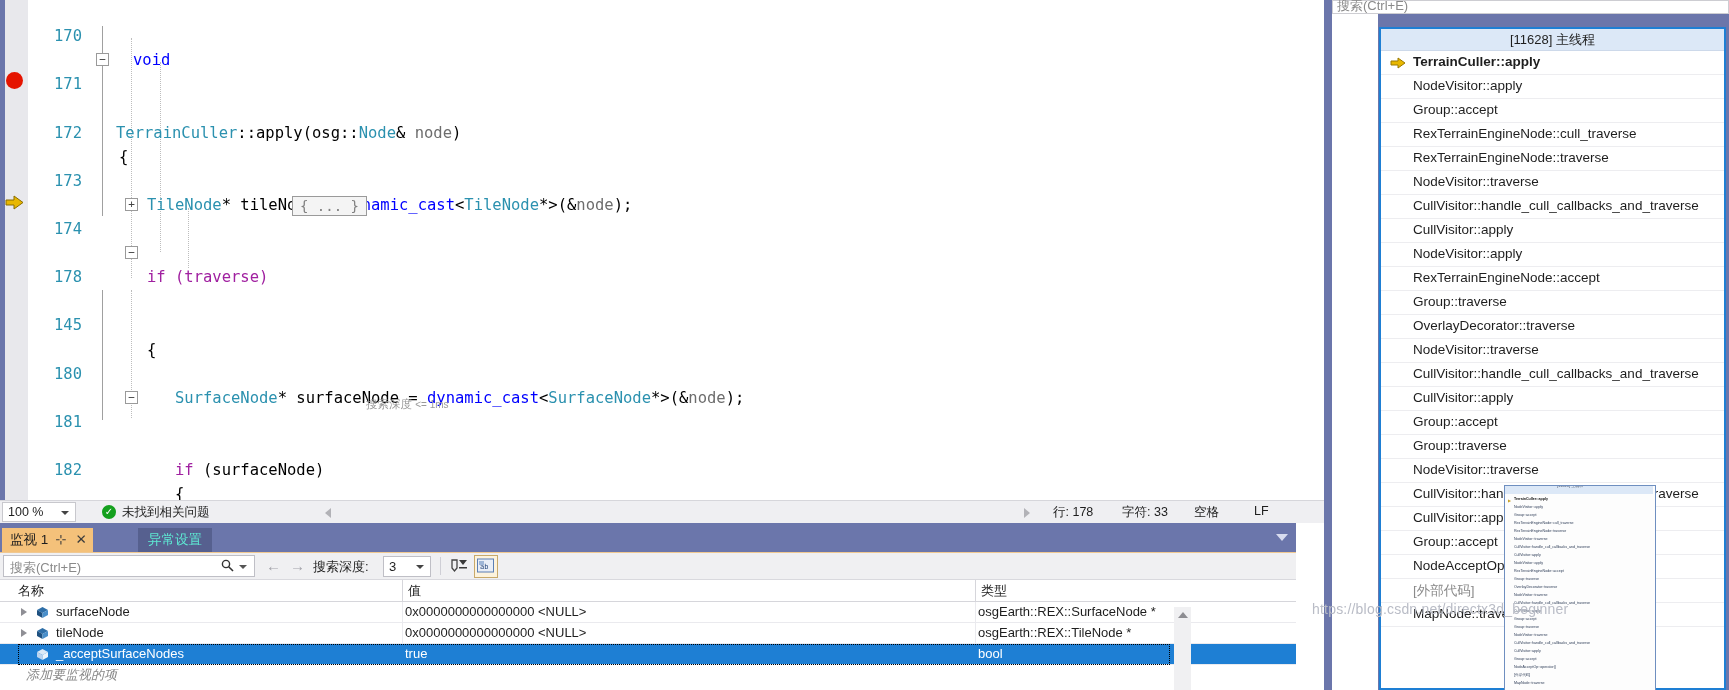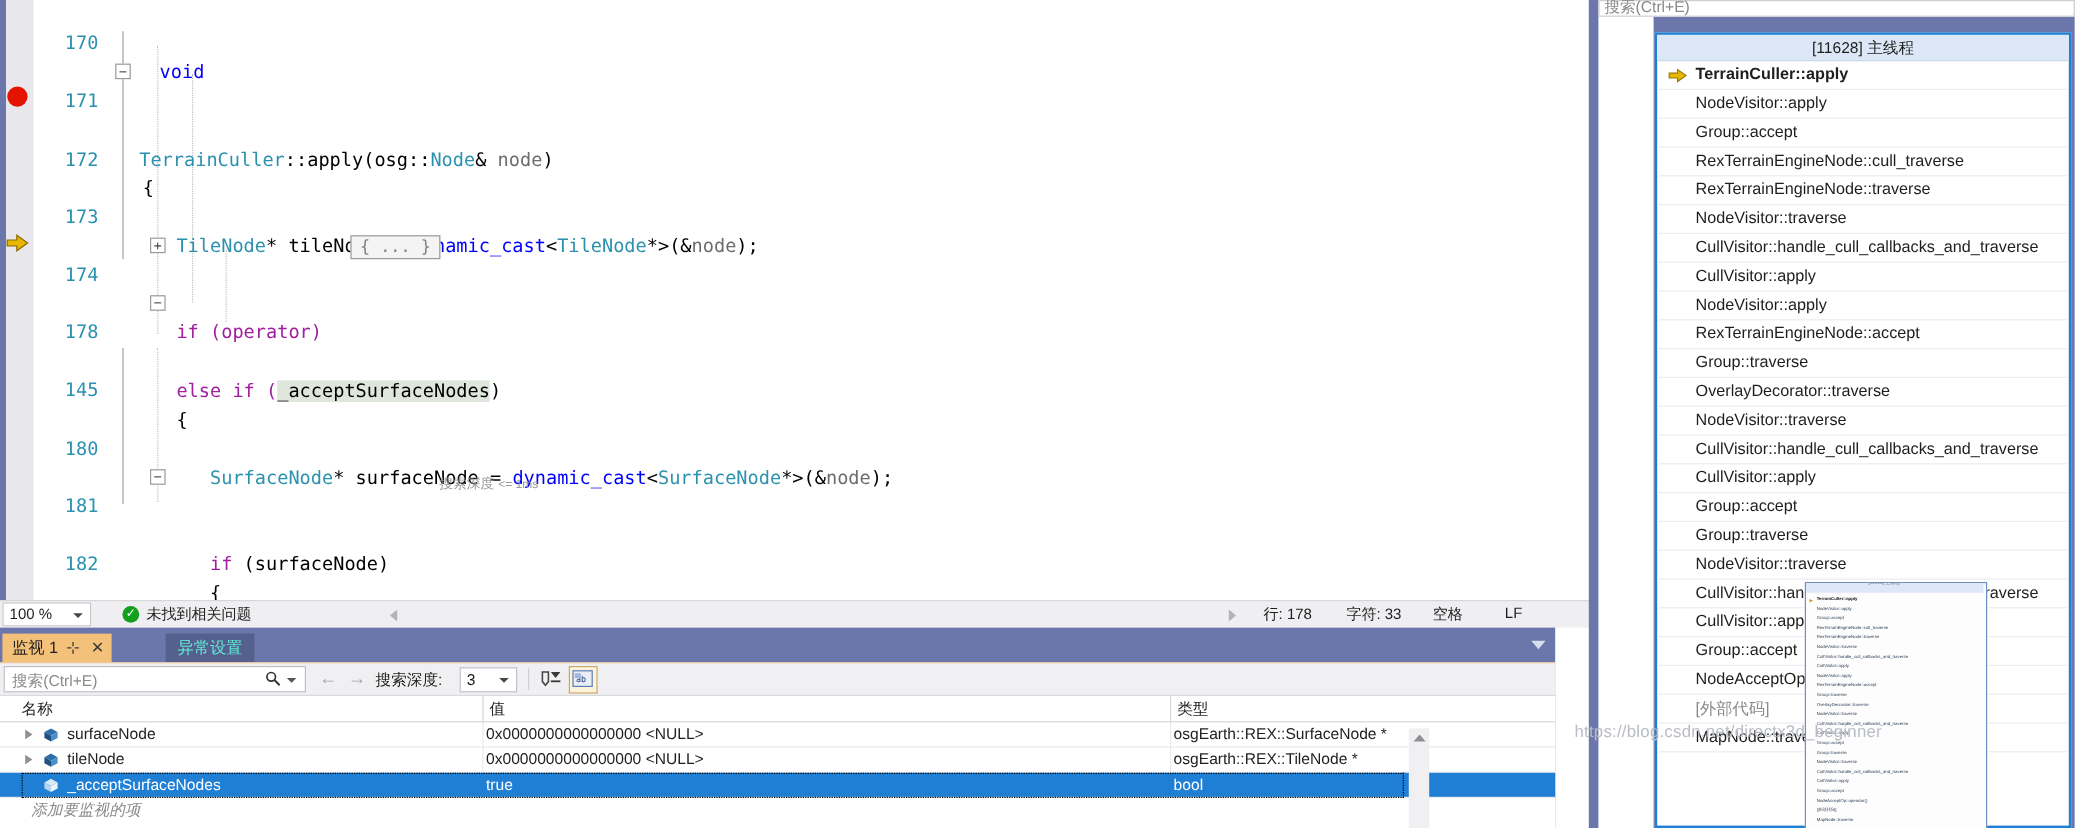--- a/index.html
+++ b/index.html
@@ -173,28 +173,27 @@
       </div>
 
       <div class="code-row" style="top:72px">
         <span class="ln">173</span>
         <span class="code-txt" style="left:119px"><span class="type">TileNode</span><span class="plain">* </span><span class="plain">tileNode = </span><span class="kw">dynamic_cast</span><span class="plain">&lt;</span><span class="type">TileNode</span><span class="plain">*&gt;(&amp;</span><span class="var">node</span><span class="plain">);</span></span>
       </div>
 
       <div class="code-row" style="top:96px">
         <span class="ln">174</span>
         <span class="outline" style="left:97px;">+</span>
-        <span class="code-txt" style="left:119px"><span class="kw2">if (operator)</span></span>
+        <span class="code-txt" style="left:119px"><span class="kw2">if (traverse)</span></span>
         <span class="collapsed-box" style="position:absolute;left:264px;top:3px;">{ ... }</span>
       </div>
 
       <div class="code-row" style="top:120px">
         <span class="ln">178</span>
         <span class="outline" style="left:97px;">−</span>
-        <span class="code-txt" style="left:119px"><span class="kw2">else if (</span><span class="hl-ref">_acceptSurfaceNodes</span><span class="plain">)</span></span>
       </div>
 
       <div class="code-row" style="top:144px">
         <span class="ln">145</span>
         <span class="code-txt plain" style="left:119px">{</span>
       </div>
 
       <div class="code-row" style="top:168px">
         <span class="ln">180</span>
         <span class="code-txt" style="left:147px"><span class="type">SurfaceNode</span><span class="plain">* </span><span class="plain">surfaceNode = </span><span class="kw">dynamic_cast</span><span class="plain">&lt;</span><span class="type">SurfaceNode</span><span class="plain">*&gt;(&amp;</span><span class="var">node</span><span class="plain">);</span></span>

